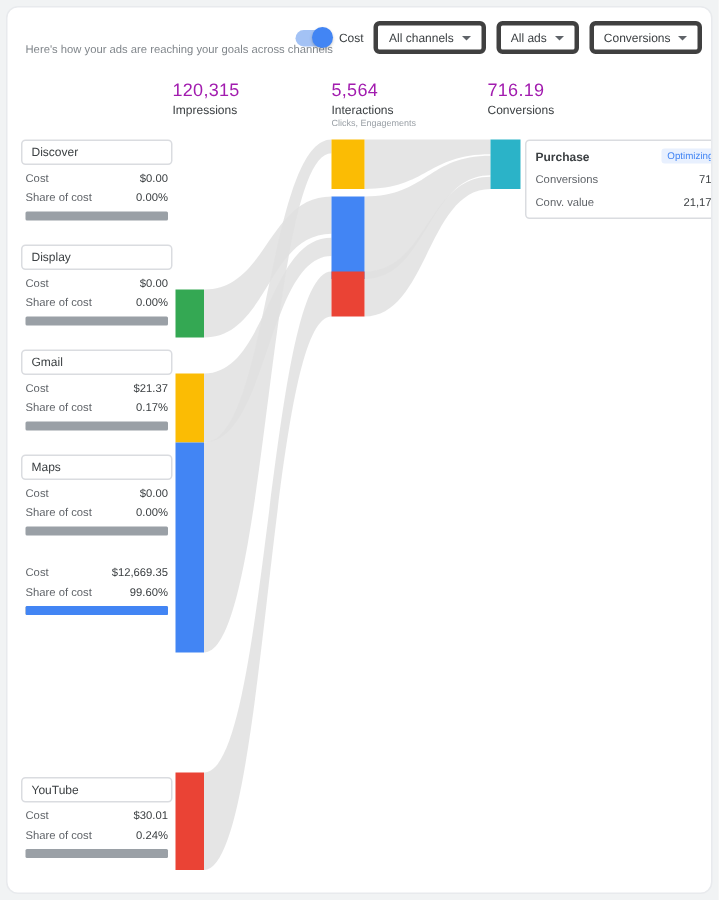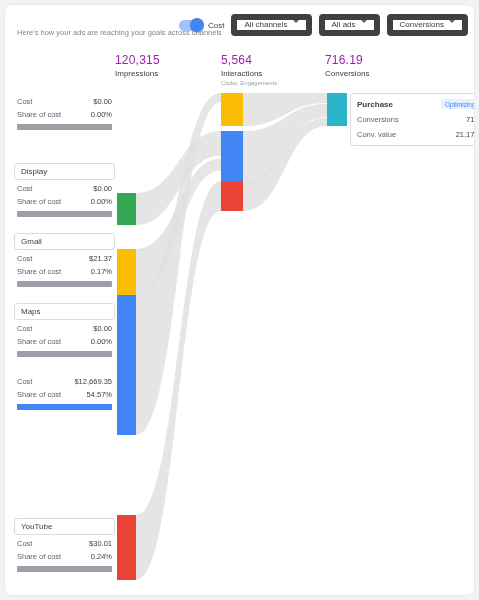--- a/index.html
+++ b/index.html
@@ -44,24 +44,24 @@
   }
   .switch .knob {
     position: absolute; right: -1px; top: -1.5px;
     width: 14px; height: 14px; border-radius: 50%;
     background: #4285f4;
     box-shadow: 0 1px 2px rgba(60,64,67,.3);
   }
   .toggle-label { font-size: 8px; color: #3c4043; }
   .dropdown {
     height: 22px;
-    border: 6px solid #404040;
+    border: 3px solid #404040;
     border-radius: 4px;
     background: #fff;
-    display: flex; gap: 5px;
+    display: flex; align-items: center; gap: 5px;
     padding: 0 7px;
     font-size: 8px; color: #3c4043;
     white-space: nowrap;
   }
   .caret {
     width: 0; height: 0;
     border-left: 3px solid transparent;
     border-right: 3px solid transparent;
     border-top: 3.5px solid #5f6368;
   }
@@ -199,20 +199,21 @@
         <rect x="112" y="510" width="19" height="65" fill="#ea4335"></rect>
         <rect x="216" y="88" width="22" height="33" fill="#fbbc04"></rect>
         <rect x="216" y="126" width="22" height="55" fill="#4285f4"></rect>
         <rect x="216" y="176" width="22" height="30" fill="#ea4335"></rect>
         <rect x="322" y="88" width="20" height="33" fill="#2bb3c8"></rect>
       </g>
   </svg>
 
   <div id="channel-cards">
       <div class="chan-card" style="top: 88px;">
+        <div class="chan-title">Discover</div>
         <div class="chan-row">
           <span>Cost</span>
           <span class="val">$0.00</span>
         </div>
         <div class="chan-row">
           <span>Share of cost</span>
           <span class="val">0.00%</span>
         </div>
         <div class="chan-bar-track"></div>
       </div>
@@ -252,21 +253,21 @@
         </div>
         <div class="chan-bar-track"></div>
       </div>
       <div class="chan-card" style="top: 368px;">
         <div class="chan-row">
           <span>Cost</span>
           <span class="val">$12,669.35</span>
         </div>
         <div class="chan-row">
           <span>Share of cost</span>
-          <span class="val">54.57%</span>
+          <span class="val">99.60%</span>
         </div>
         <div class="chan-bar-track">
           <div class="chan-bar-fill" style="width: 99.6%;"></div>
         </div>
       </div>
       <div class="chan-card" style="top: 513px;">
         <div class="chan-title">YouTube</div>
         <div class="chan-row">
           <span>Cost</span>
           <span class="val">$30.01</span>

